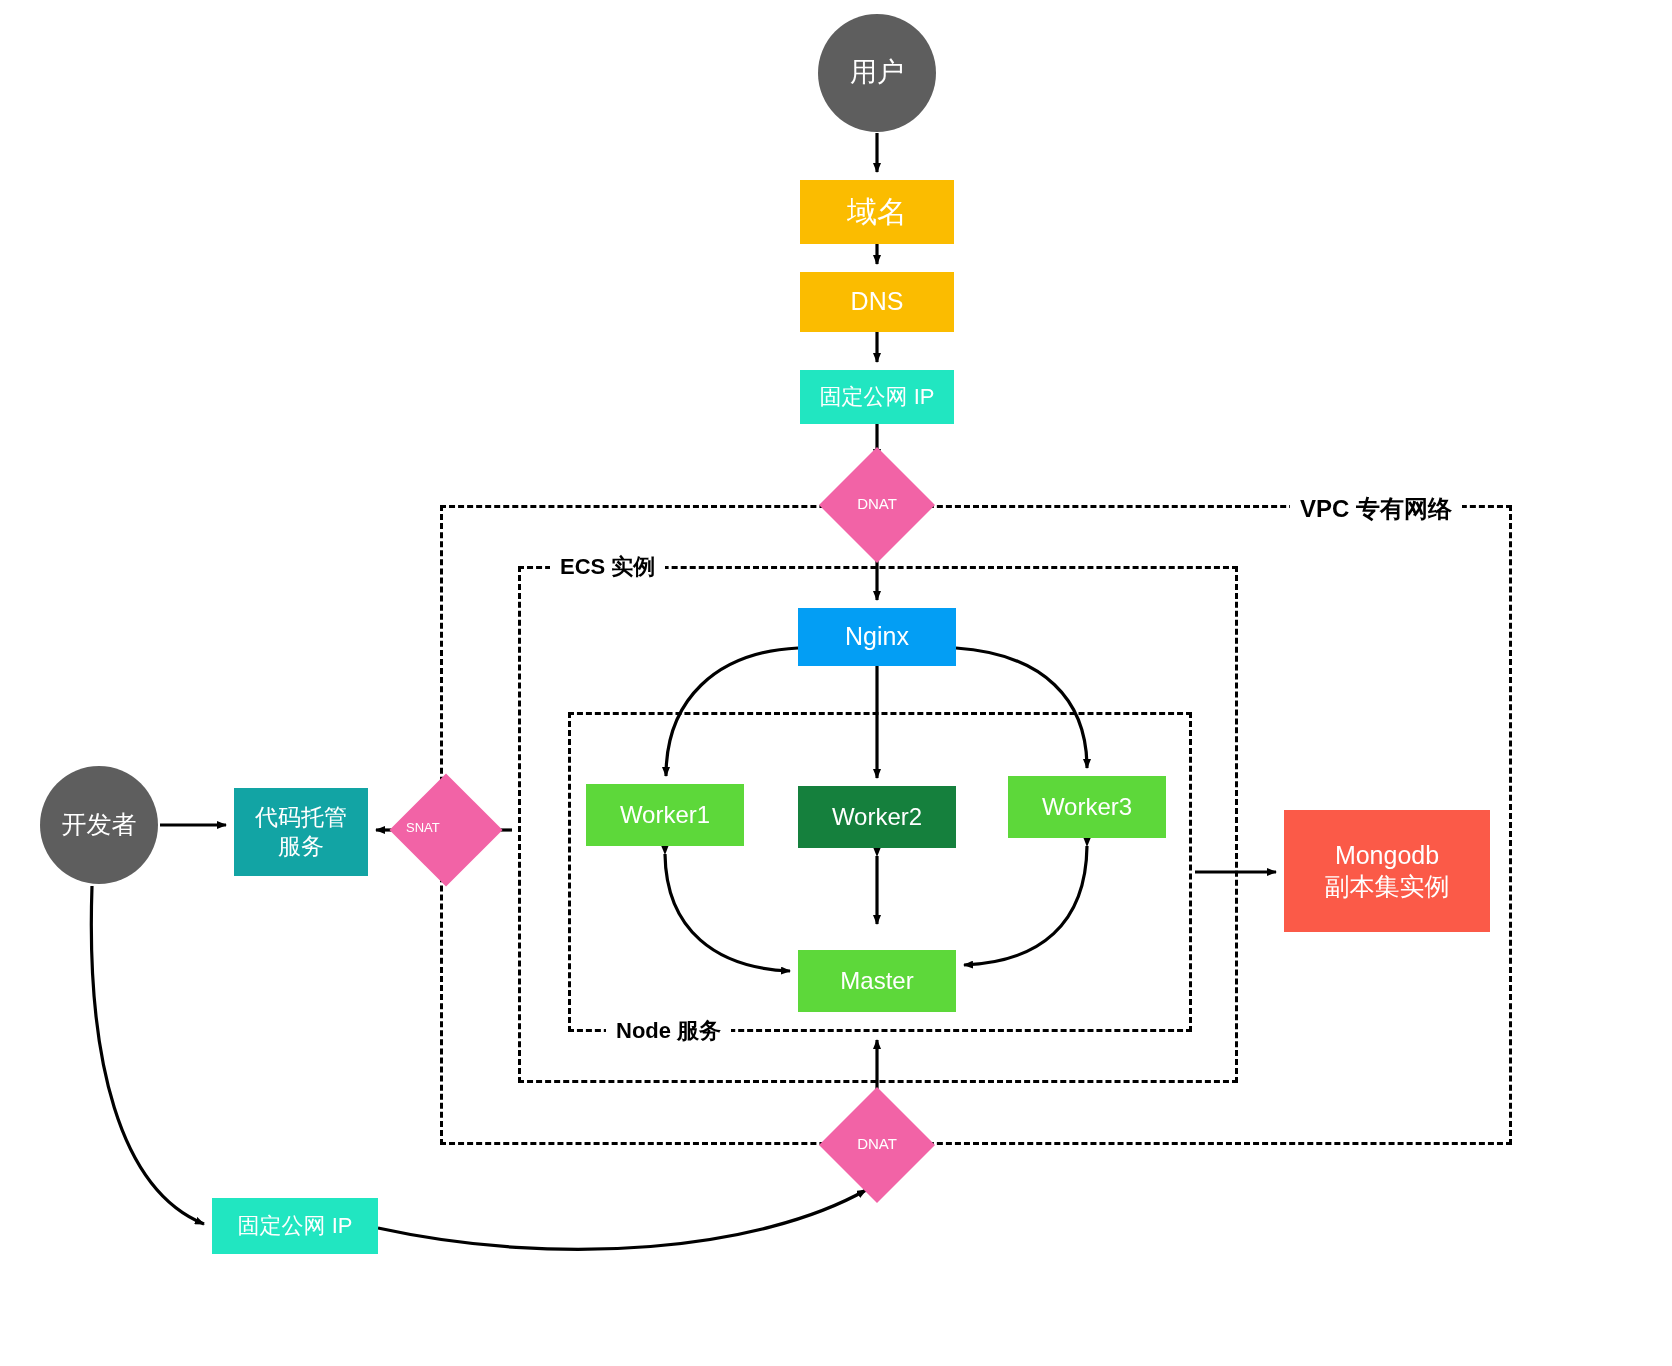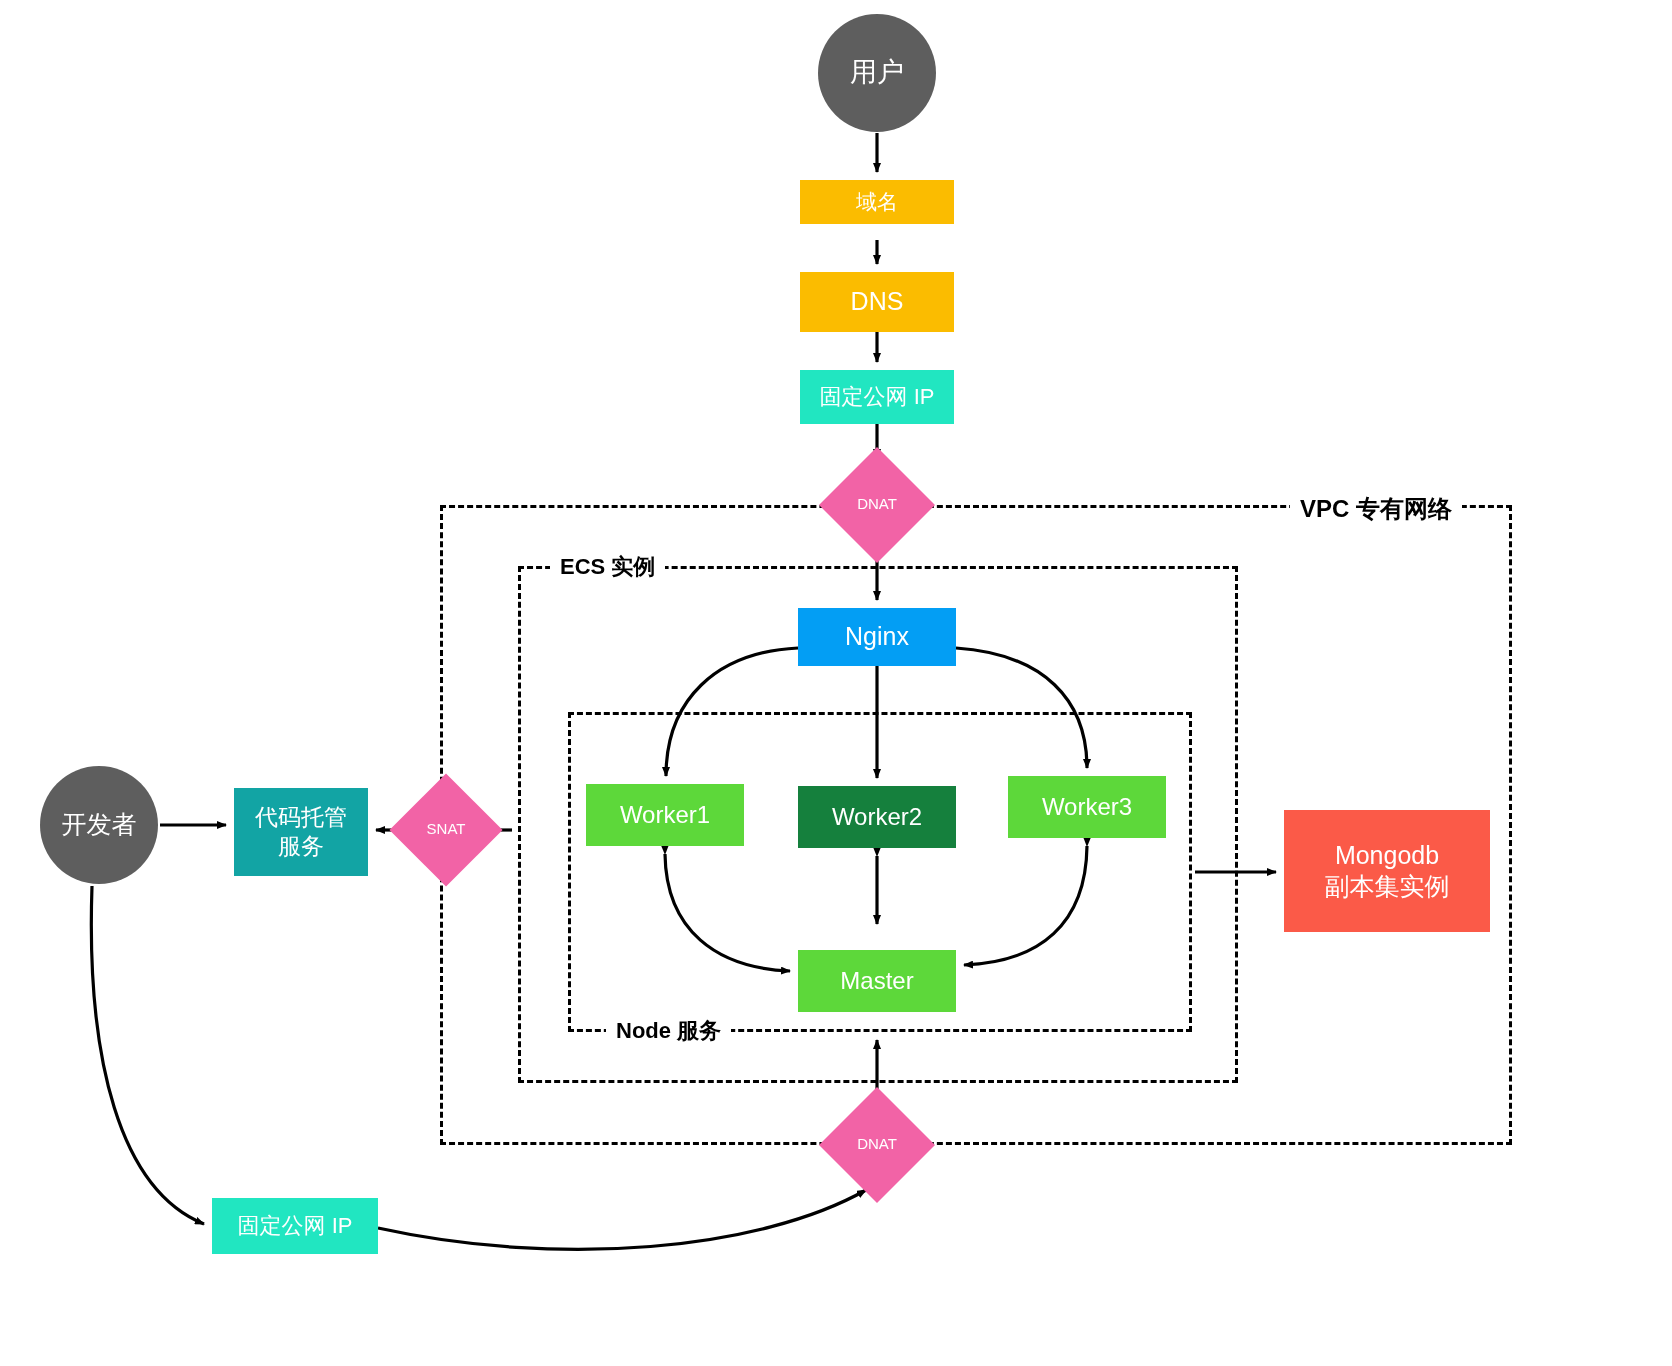--- a/index.html
+++ b/index.html
@@ -113,35 +113,35 @@
       <path d="M92,886 C86,1060 120,1190 204,1224" marker-end="url(#arrowhead)"></path>
 
       <path d="M378,1228 C560,1268 760,1250 866,1190" marker-end="url(#arrowhead)"></path>
 
       <line x1="877" y1="1104" x2="877" y2="1040" marker-end="url(#arrowhead)"></line>
     </g>
   </svg>
 
   <div id="nodes">
       <div class="node circle" style="left: 818px; top: 14px; width: 118px; height: 118px; background: rgb(94, 94, 94); font-size: 27px;">用户</div>
-      <div class="node" style="left: 800px; top: 180px; width: 154px; height: 44px; background: rgb(251, 188, 0); font-size: 21px;">域名</div>
+      <div class="node" style="left: 800px; top: 180px; width: 154px; height: 64px; background: rgb(251, 188, 0); font-size: 30px;">域名</div>
       <div class="node" style="left: 800px; top: 272px; width: 154px; height: 60px; background: rgb(251, 188, 0); font-size: 25px;">DNS</div>
       <div class="node" style="left: 800px; top: 370px; width: 154px; height: 54px; background: rgb(33, 230, 193); font-size: 22px;">固定公网 IP</div>
       <div class="node" style="left: 836px; top: 464px; width: 82px; height: 82px; background: rgb(242, 99, 166); transform: rotate(45deg);"></div>
       <div class="diamond-label" style="left: 836px; top: 495px; width: 82px; text-align: center; font-size: 15px;">DNAT</div>
       <div class="node" style="left: 798px; top: 608px; width: 158px; height: 58px; background: rgb(3, 158, 244); font-size: 25px;">Nginx</div>
       <div class="node" style="left: 586px; top: 784px; width: 158px; height: 62px; background: rgb(93, 216, 58); font-size: 24px;">Worker1</div>
       <div class="node" style="left: 798px; top: 786px; width: 158px; height: 62px; background: #15803d; font-size: 24px;">Worker2</div>
       <div class="node" style="left: 1008px; top: 776px; width: 158px; height: 62px; background: rgb(93, 216, 58); font-size: 24px;">Worker3</div>
       <div class="node" style="left: 798px; top: 932px; width: 158px; height: 62px; background: rgb(93, 216, 58); font-size: 24px; margin-top: 18px;">Master</div>
       <div class="node" style="left: 1284px; top: 810px; width: 206px; height: 122px; background: rgb(251, 90, 72); font-size: 25px;">Mongodb
 副本集实例</div>
       <div class="node circle" style="left: 40px; top: 766px; width: 118px; height: 118px; background: rgb(94, 94, 94); font-size: 25px;">开发者</div>
       <div class="node" style="left: 234px; top: 788px; width: 134px; height: 88px; background: rgb(18, 164, 164); font-size: 23px;">代码托管
 服务</div>
       <div class="node" style="left: 406px; top: 790px; width: 80px; height: 80px; background: rgb(242, 99, 166); transform: rotate(45deg);"></div>
-      <div class="diamond-label" style="left: 406px; top: 820px; width: 80px; text-align: center; font-size: 15px;">SNAT</div>
+      <div class="diamond-label" style="left: 406px; top: 820px; width: 80px; text-align: left; font-size: 13px;">SNAT</div>
       <div class="node" style="left: 836px; top: 1104px; width: 82px; height: 82px; background: rgb(242, 99, 166); transform: rotate(45deg);"></div>
       <div class="diamond-label" style="left: 836px; top: 1135px; width: 82px; text-align: center; font-size: 15px;">DNAT</div>
       <div class="node" style="left: 212px; top: 1198px; width: 166px; height: 56px; background: rgb(33, 230, 193); font-size: 22px;">固定公网 IP</div>
     </div>
 
 </div>
 
 </body></html>

